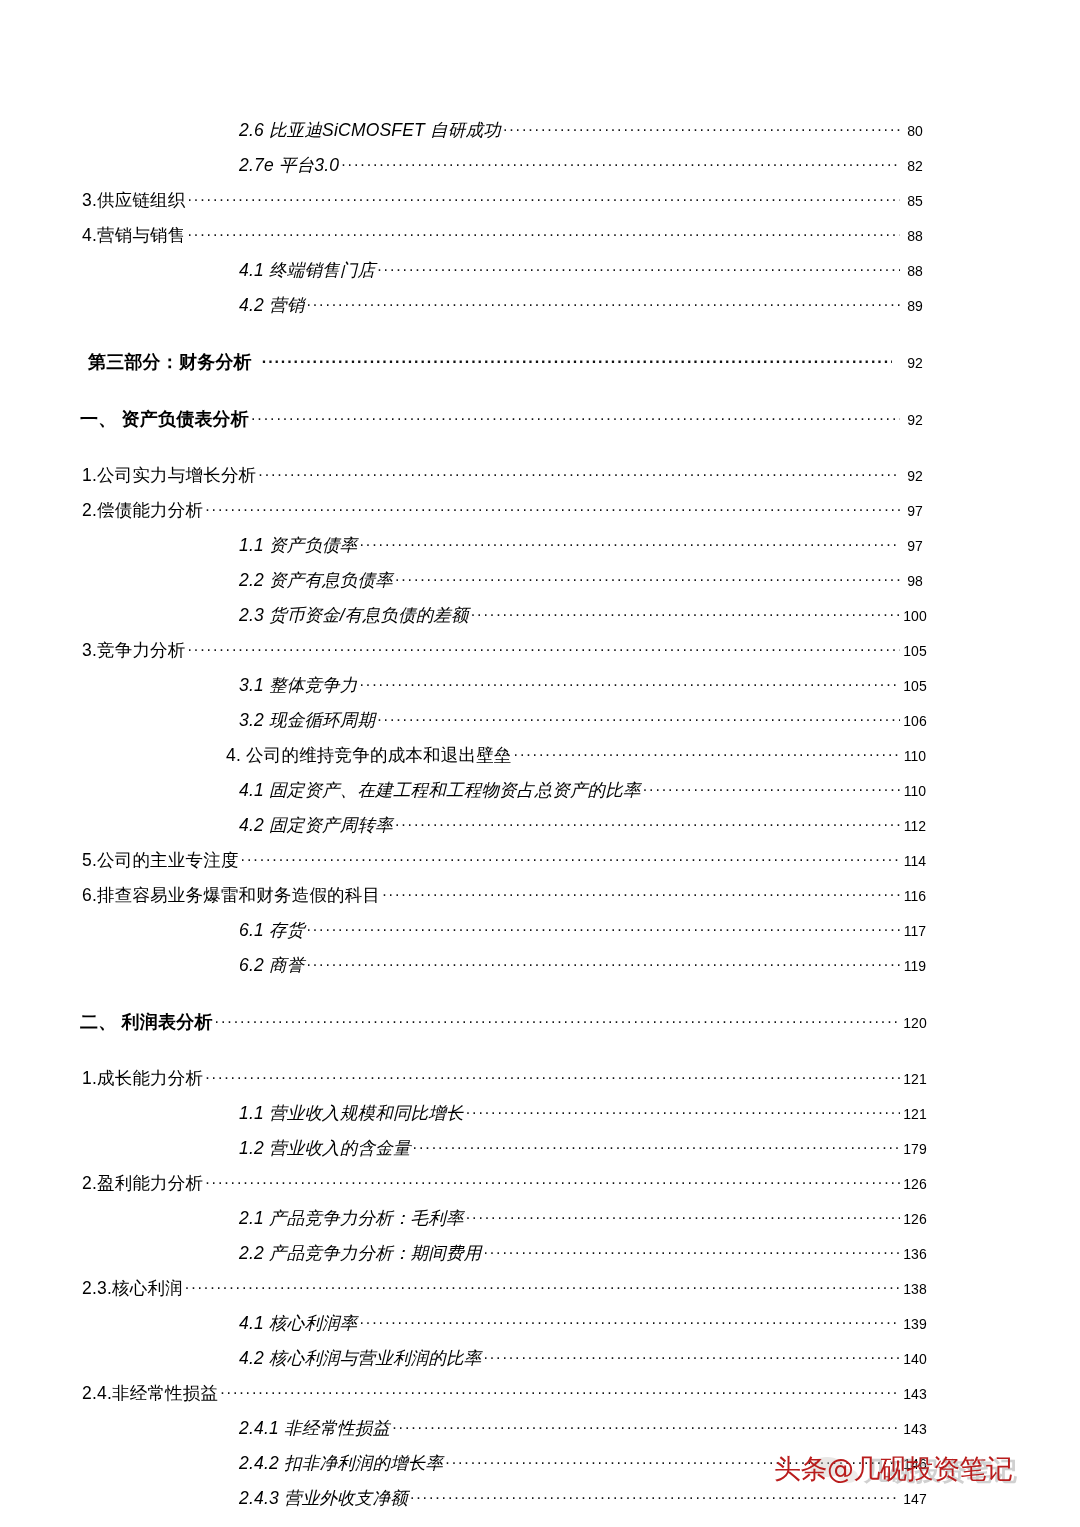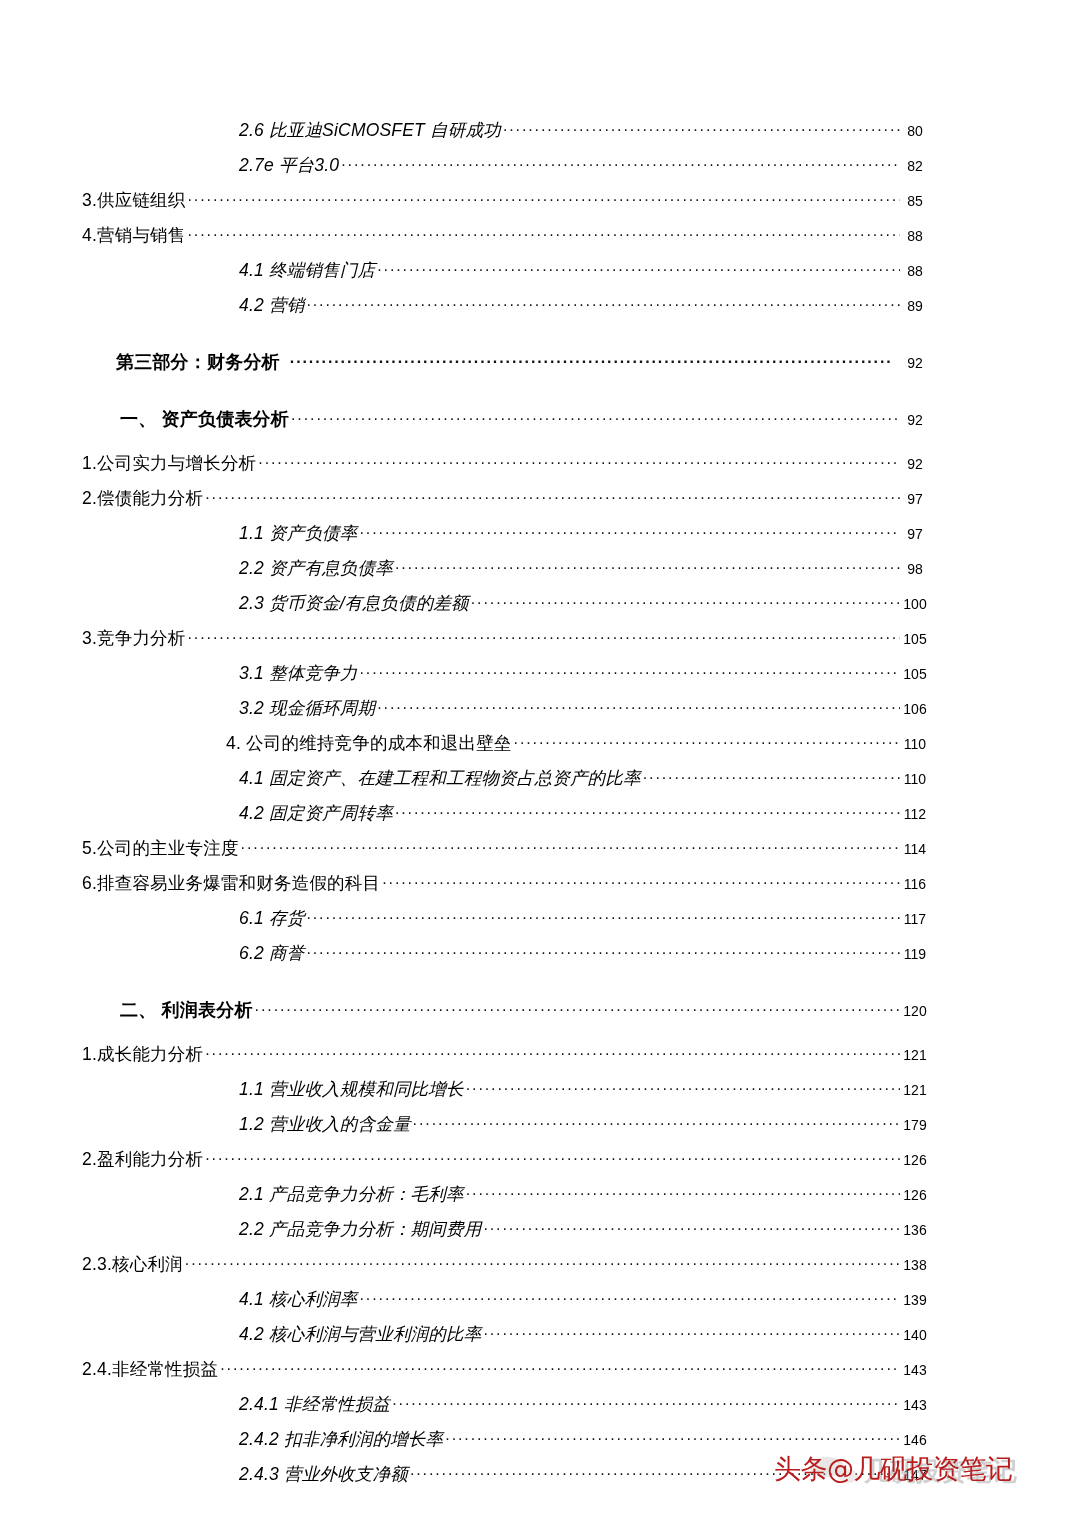--- a/index.html
+++ b/index.html
@@ -60,35 +60,35 @@
 
   .page-num {
     flex: 0 0 auto;
     font-size: 14px;
     text-align: center;
     min-width: 26px;
     padding-left: 1px;
   }
 
   
-  .lvl-part  { padding-left: 116px; font-weight: bold; gap: 8px; }
+  .lvl-part  { padding-left: 88px; font-weight: bold; gap: 8px; }
   .lvl-part  .toc-title { font-weight: bold; font-size: 18px; }
   .lvl-part  .page-num  { font-weight: normal; }
 
-  .lvl-roman { padding-left: 120px; }
+  .lvl-roman { padding-left: 80px; }
   .lvl-roman .toc-title { font-weight: bold; font-size: 18px; }
 
   .lvl-num   { padding-left: 82px; }
   .lvl-num4  { padding-left: 200px; margin-left: 26px; }
 
   .lvl-sub   { padding-left: 239px; }
   .lvl-sub .toc-title { font-style: italic; }
 
   .gap-before { margin-top: 22px; }
-  .gap-small  { margin-top: 9px; }
+  .gap-small  { margin-top: 21px; }
 
   
   #watermark {
     position: absolute;
     right: 12px;
     bottom: 14px;
     width: 300px;
     height: 80px;
     pointer-events: none;
   }

